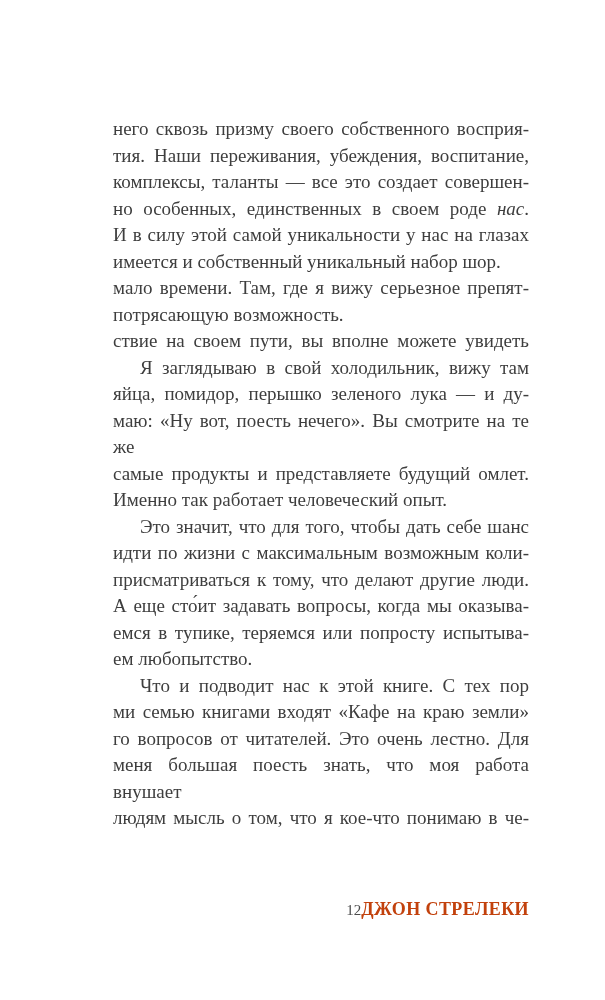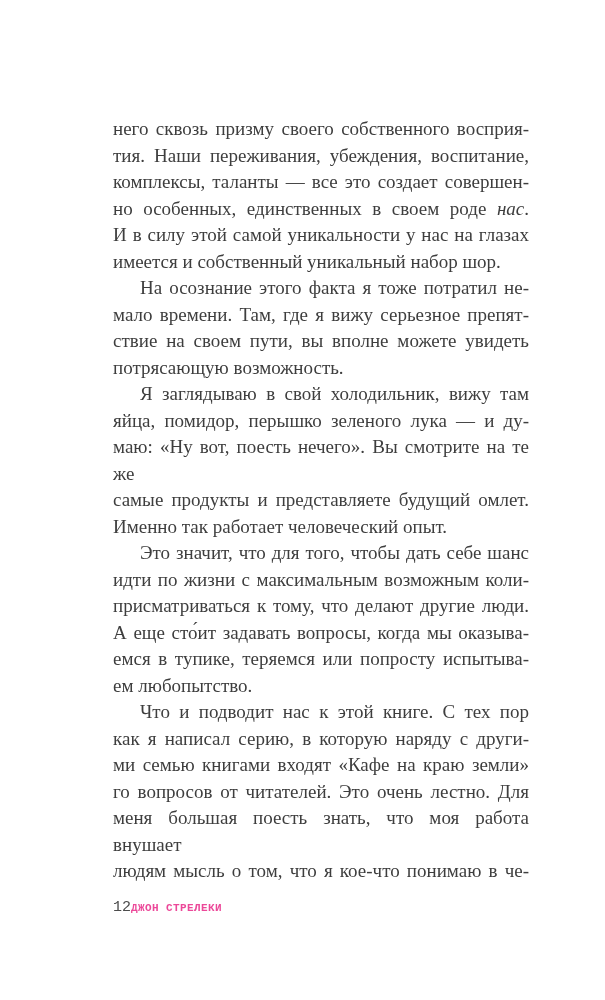--- a/index.html
+++ b/index.html
@@ -28,63 +28,61 @@
     text-justify: inter-word;
   }
   .line.j { text-align-last: justify; }
   .line.ind { padding-left: 27px; }
   .line i { font-style: italic; margin-top: 39px; }
   .page-footer {
     position: absolute;
     left: 113px; top: 899px;
     width: 416px;
     display: flex;
-    justify-content: flex-start;
+    justify-content: flex-end;
     align-items: baseline;
-    font-family: Liberation Mono, monospace;
+    font-family: Liberation Serif, serif;
   }
   .page-number {
     font-size: 15px;
     color: #4c4c4c;
   }
   .running-title {
-    font-size: 11px;
+    font-size: 18px;
     font-weight: 700;
     letter-spacing: 0.4px;
-    color: #ec4899;
+    color: #c2410c;
   }
 </style>
 </head>
 <body>
 
 <div class="page">
   <main class="text-block">
       <div class="line j">него сквозь призму своего собственного восприя-</div>
       <div class="line j">тия. Наши переживания, убеждения, воспитание,</div>
       <div class="line j">комплексы, таланты — все это создает совершен-</div>
       <div class="line j">но особенных, единственных в своем роде <i>нас</i>.</div>
       <div class="line j">И в силу этой самой уникальности у нас на глазах</div>
       <div class="line">имеется и собственный уникальный набор шор.</div>
-      <div class="line j ind">На осознание этого факта я тоже потратил не-</div>
       <div class="line j">мало времени. Там, где я вижу серьезное препят-</div>
+      <div class="line">потрясающую возможность.</div>
       <div class="line j">ствие на своем пути, вы вполне можете увидеть</div>
-      <div class="line">потрясающую возможность.</div>
       <div class="line j ind">Я заглядываю в свой холодильник, вижу там</div>
       <div class="line j">яйца, помидор, перышко зеленого лука — и ду-</div>
       <div class="line j">маю: «Ну вот, поесть нечего». Вы смотрите на те же</div>
       <div class="line j">самые продукты и представляете будущий омлет.</div>
       <div class="line">Именно так работает человеческий опыт.</div>
       <div class="line j ind">Это значит, что для того, чтобы дать себе шанс</div>
       <div class="line j">идти по жизни с максимальным возможным коли-</div>
       <div class="line j">присматриваться к тому, что делают другие люди.</div>
       <div class="line j">А еще сто́ит задавать вопросы, когда мы оказыва-</div>
       <div class="line j">емся в тупике, теряемся или попросту испытыва-</div>
       <div class="line">ем любопытство.</div>
       <div class="line j ind">Что и подводит нас к этой книге. С тех пор</div>
-      <div class="line j">как я написал серию, в которую наряду с други-</div>
       <div class="line j">ми семью книгами входят «Кафе на краю земли»</div>
       <div class="line j">го вопросов от читателей. Это очень лестно. Для</div>
       <div class="line j">меня большая поесть знать, что моя работа внушает</div>
       <div class="line j">людям мысль о том, что я кое-что понимаю в че-</div>
     </main>
   <footer class="page-footer">
     <span class="page-number">12</span>
     <span class="running-title">ДЖОН СТРЕЛЕКИ</span>
   </footer>
 </div>

